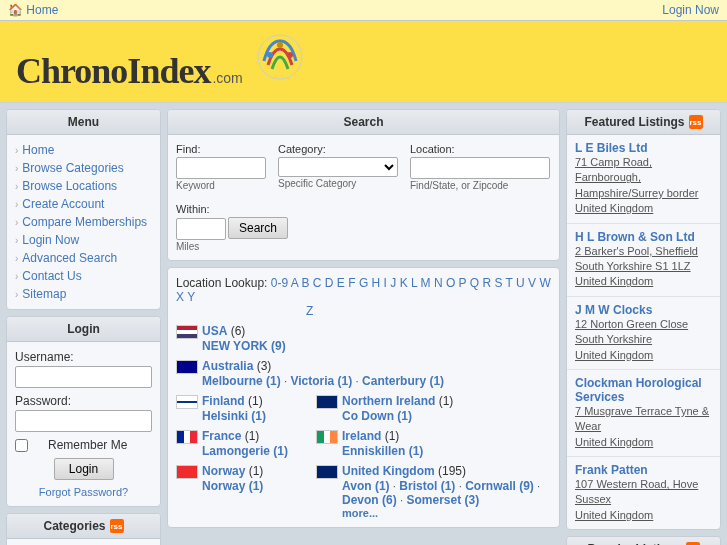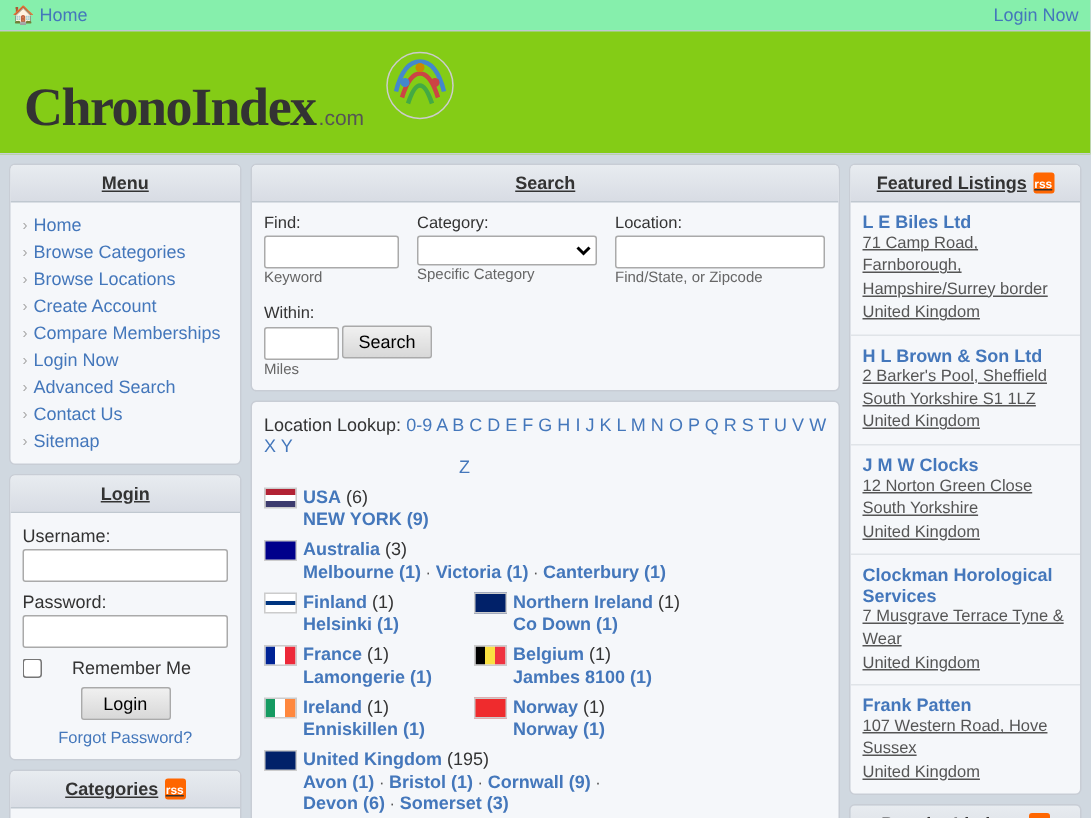--- a/index.html
+++ b/index.html
@@ -1,36 +1,36 @@
 <!DOCTYPE html>
 <html><head>
   <meta charset="utf-8">
   <style>
     * { box-sizing: border-box; margin: 0; padding: 0; }
     body { font-family: Arial, sans-serif; font-size: 12px; background: #d0d8e0; color: #333; }
 
     
-    #topbar { background: #86efac; border-bottom: 1px solid #c0c8d0; padding: 3px 8px; display: flex; justify-content: space-between; align-items: center; }
+    #topbar { background: #fef9c3; border-bottom: 1px solid #c0c8d0; padding: 3px 8px; display: flex; justify-content: space-between; align-items: center; }
     #topbar a { color: #4477bb; text-decoration: none; font-size: 12px; }
 
     
-    #header { background: #84cc16; padding: 10px 16px; border-bottom: 1px solid #c8d0d8; }
+    #header { background: #fde047; padding: 10px 16px; border-bottom: 1px solid #c8d0d8; }
     #logo-text { font-size: 36px; font-weight: bold; color: #333; letter-spacing: -1px; font-family: Georgia, serif; }
     #logo-com { font-size: 14px; color: #555; margin-left: 2px; }
     #logo-icon { display: inline-block; margin-left: 8px; }
 
     
     #main { display: flex; gap: 6px; padding: 6px; }
 
     
     #sidebar-left { width: 155px; flex-shrink: 0; display: flex; flex-direction: column; gap: 6px; }
 
     
     .panel { background: #f5f7fa; border: 1px solid #c8cdd5; border-radius: 4px; overflow: hidden; }
-    .panel-header { background: linear-gradient(#e8ecf0, #d8dce4); border-bottom: 1px solid #c0c8d0; padding: 5px 8px; font-weight: bold; font-size: 12px; text-align: center; color: #333; text-decoration: underline; }
+    .panel-header { background: linear-gradient(#e8ecf0, #d8dce4); border-bottom: 1px solid #c0c8d0; padding: 5px 8px; font-weight: bold; font-size: 12px; text-align: center; color: #333; }
 
     
     .menu-list { padding: 6px 8px; }
     .menu-list a { display: flex; align-items: center; gap: 4px; color: #4477bb; text-decoration: none; font-size: 12px; padding: 2px 0; }
     .menu-arrow { color: #aaa; font-size: 10px; }
 
     
     .login-form { padding: 8px; }
     .login-form label { display: block; font-size: 12px; margin-bottom: 2px; color: #333; }
     .login-form input[type=text], .login-form input[type=password] { width: 100%; border: 1px solid #aaa; padding: 3px 4px; font-size: 12px; border-radius: 2px; margin-bottom: 6px; background: white; }
@@ -298,27 +298,20 @@
           </div>
 
           <div class="country-item">
             <div class="flag flag-fra"></div>
             <div class="country-name">
               <a href="#">France</a> <span class="country-count">(1)</span>
               <div class="country-sub"><a href="#">Lamongerie (1)</a></div>
             </div>
           </div>
 
-          <div class="country-item">
-            <div class="flag flag-bel"></div>
-            <div class="country-name">
-              <a href="#">Belgium</a> <span class="country-count">(1)</span>
-              <div class="country-sub"><a href="#">Jambes 8100 (1)</a></div>
-            </div>
-          </div>
 
           <div class="country-item">
             <div class="flag flag-ire"></div>
             <div class="country-name">
               <a href="#">Ireland</a> <span class="country-count">(1)</span>
               <div class="country-sub"><a href="#">Enniskillen (1)</a></div>
             </div>
           </div>
 
           <div class="country-item">

